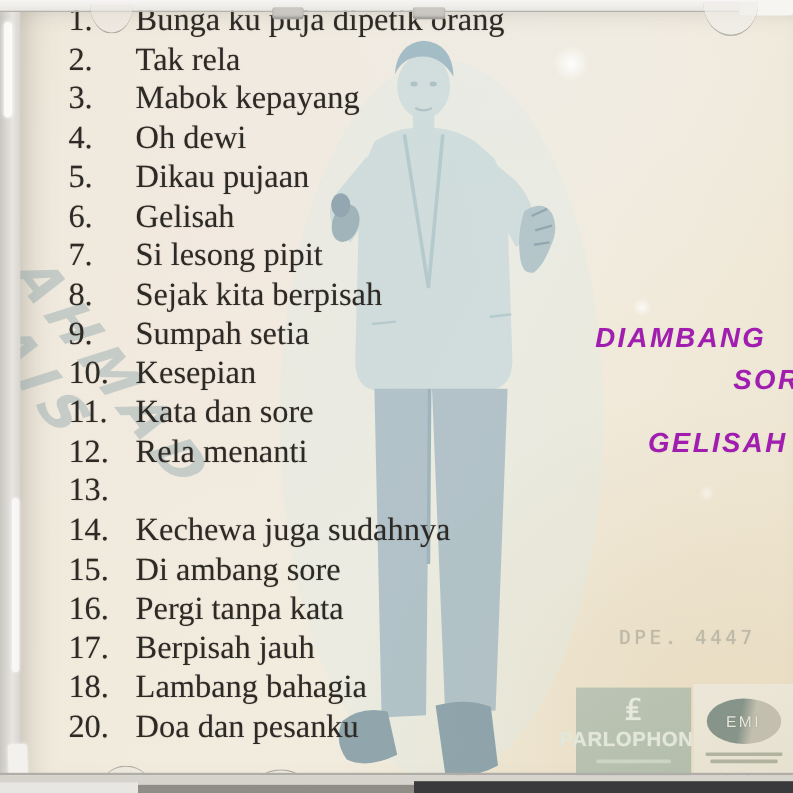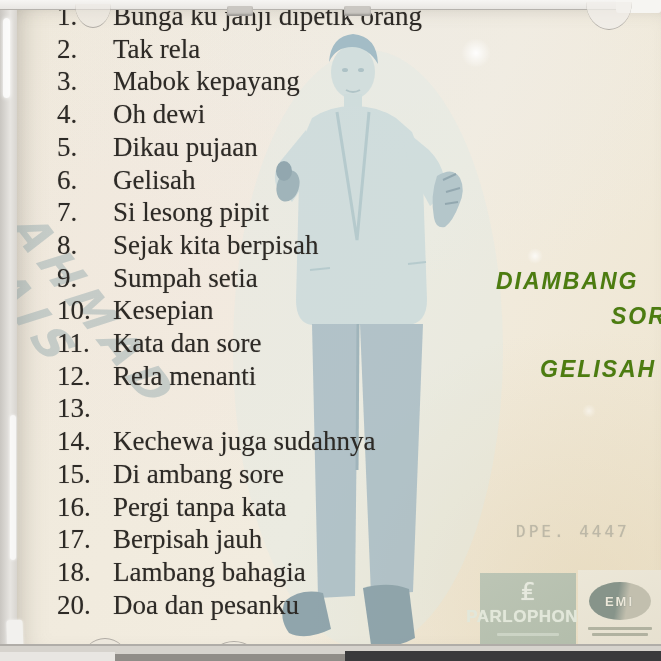--- a/index.html
+++ b/index.html
@@ -24,21 +24,21 @@
   
   .watermark{position:absolute;left:46px;top:208px;z-index:2;
     transform:rotate(52deg) skewX(-10deg);transform-origin:0 0;
     font-family:"DejaVu Sans", sans-serif;font-weight:bold;font-style:italic;
     font-size:46px;line-height:52px;letter-spacing:8px;
     color:rgba(125,155,162,0.38);white-space:nowrap;}
   .watermark .wm2{display:block;margin-left:14px;}
 
   
   .ovl{position:absolute;z-index:2;font-family:"Liberation Sans", sans-serif;
-    font-weight:bold;font-style:italic;color:#4d7c0f;white-space:nowrap;
+    font-weight:bold;font-style:italic;color:#a21caf;white-space:nowrap;
     text-shadow:0 0 1px rgba(169,191,197,0.6);}
   .ovl-diambang{left:496px;top:268px;font-size:23px;letter-spacing:2px;}
   .ovl-sore{left:611px;top:303px;font-size:23px;letter-spacing:2px;}
   .ovl-gelisah{left:540px;top:356px;font-size:23px;letter-spacing:2px;}
 
   
   .catalog{position:absolute;left:516px;top:522px;z-index:2;
     font-family:"DejaVu Sans Mono", monospace;font-size:16px;letter-spacing:3px;
     color:#bdb8a7;text-shadow:0 0 1px rgba(189,184,167,0.7);}
 
@@ -51,21 +51,21 @@
   .parlo-name{font-family:"Liberation Sans", sans-serif;font-weight:bold;font-size:17px;
     letter-spacing:0.5px;color:#e2e7da;text-shadow:0 0 1px rgba(226,231,218,0.8);}
   .parlo-bar{width:62px;height:3px;margin-top:6px;background:rgba(226,232,220,0.5);border-radius:1px;}
 
   .emi-box{position:absolute;left:578px;top:570px;width:83px;height:80px;z-index:2;
     background:linear-gradient(160deg,#ece7d8,#e6e0cf);
     display:flex;flex-direction:column;align-items:center;}
   .emi-oval{margin-top:12px;width:62px;height:38px;border-radius:50%;
     background:linear-gradient(100deg,#87948a 45%,#c2bfae 62%);
     display:flex;align-items:center;justify-content:center;}
-  .emi-name{font-family:"Liberation Sans", sans-serif;font-weight:bold;font-size:13px;
+  .emi-name{font-family:"Liberation Sans", sans-serif;font-weight:normal;font-size:13px;
     letter-spacing:2px;color:#ece8da;text-shadow:0 0 1px #6f7a6e;}
   .microbar{height:3px;background:rgba(110,120,100,0.45);border-radius:1px;}
   .emi-bar1{width:64px;margin-top:7px;}
   .emi-bar2{width:56px;margin-top:3px;}
 
   
   .tracklist{position:absolute;left:57px;top:0;width:500px;z-index:3;}
   .track-row{display:flex;align-items:baseline;line-height:32.7px;
     font-family:"Liberation Serif", serif;font-size:27px;color:#2d2a26;
     text-shadow:0 0 1px rgba(45,42,38,0.35);}
@@ -183,21 +183,21 @@
   </div>
 
   <div class="sparkle sp1"></div>
   <div class="sparkle sp2"></div>
   <div class="sparkle sp3"></div>
 
   <div class="tracklist">
 
       <div class="track-row">
         <span class="track-no">1.</span>
-        <span class="track-title">Bunga ku janji dipetik orang</span>
+        <span class="track-title">Bunga ku puja dipetik orang</span>
       </div>
 
       <div class="track-row">
         <span class="track-no">2.</span>
         <span class="track-title">Tak rela</span>
       </div>
 
       <div class="track-row">
         <span class="track-no">3.</span>
         <span class="track-title">Mabok kepayang</span>

